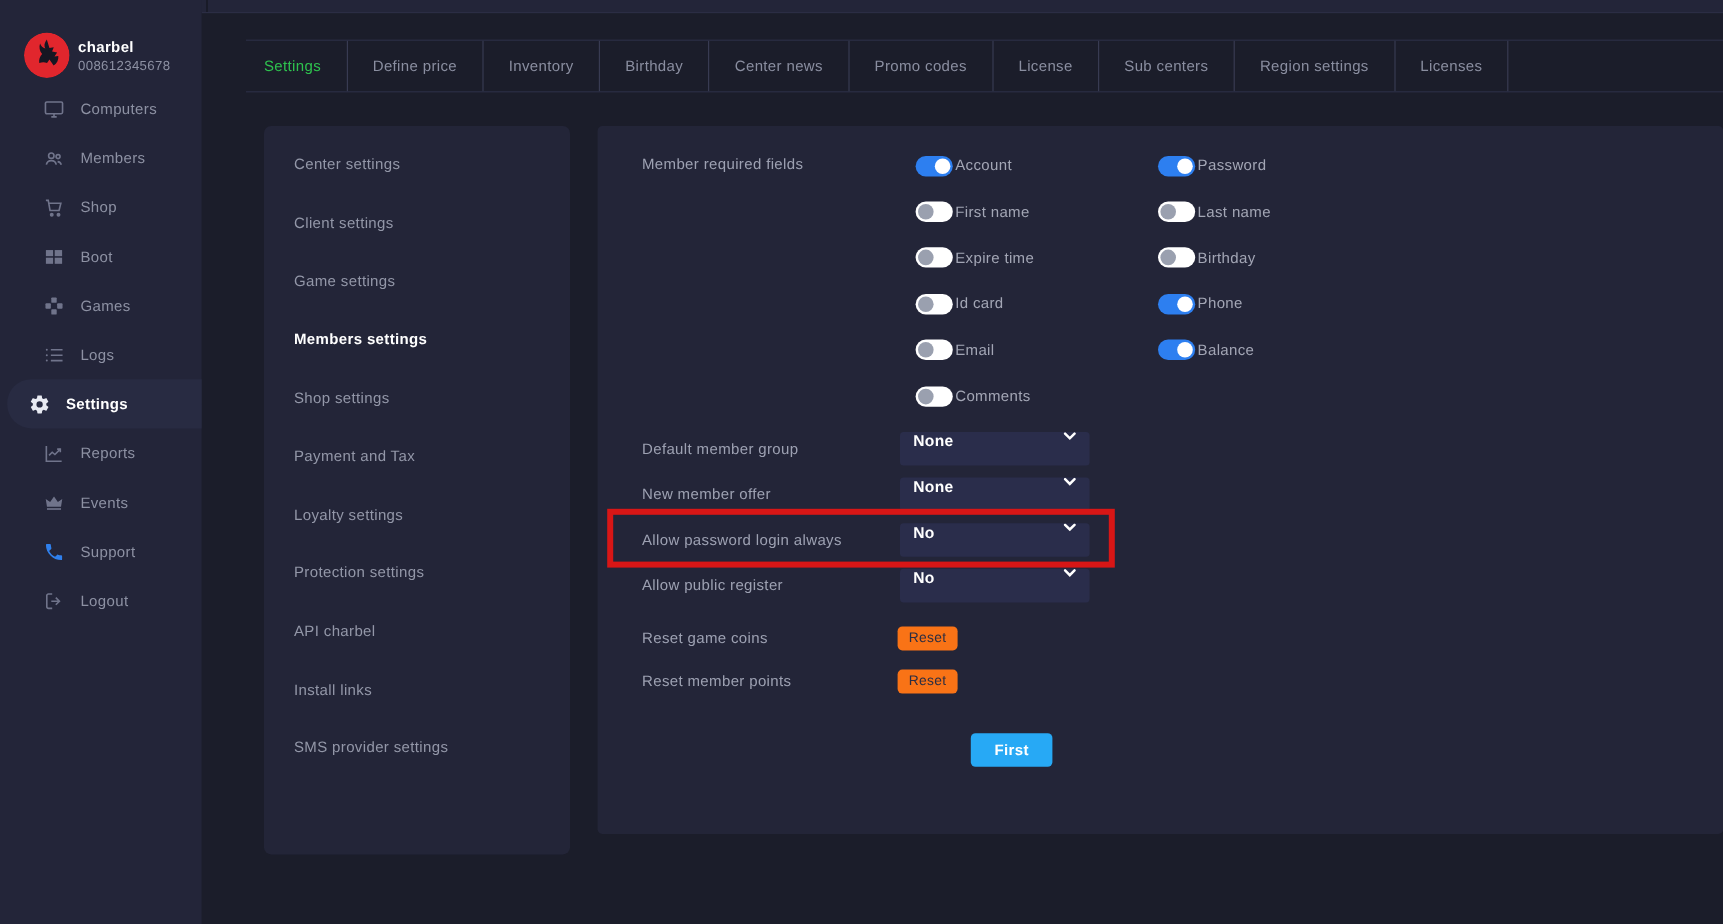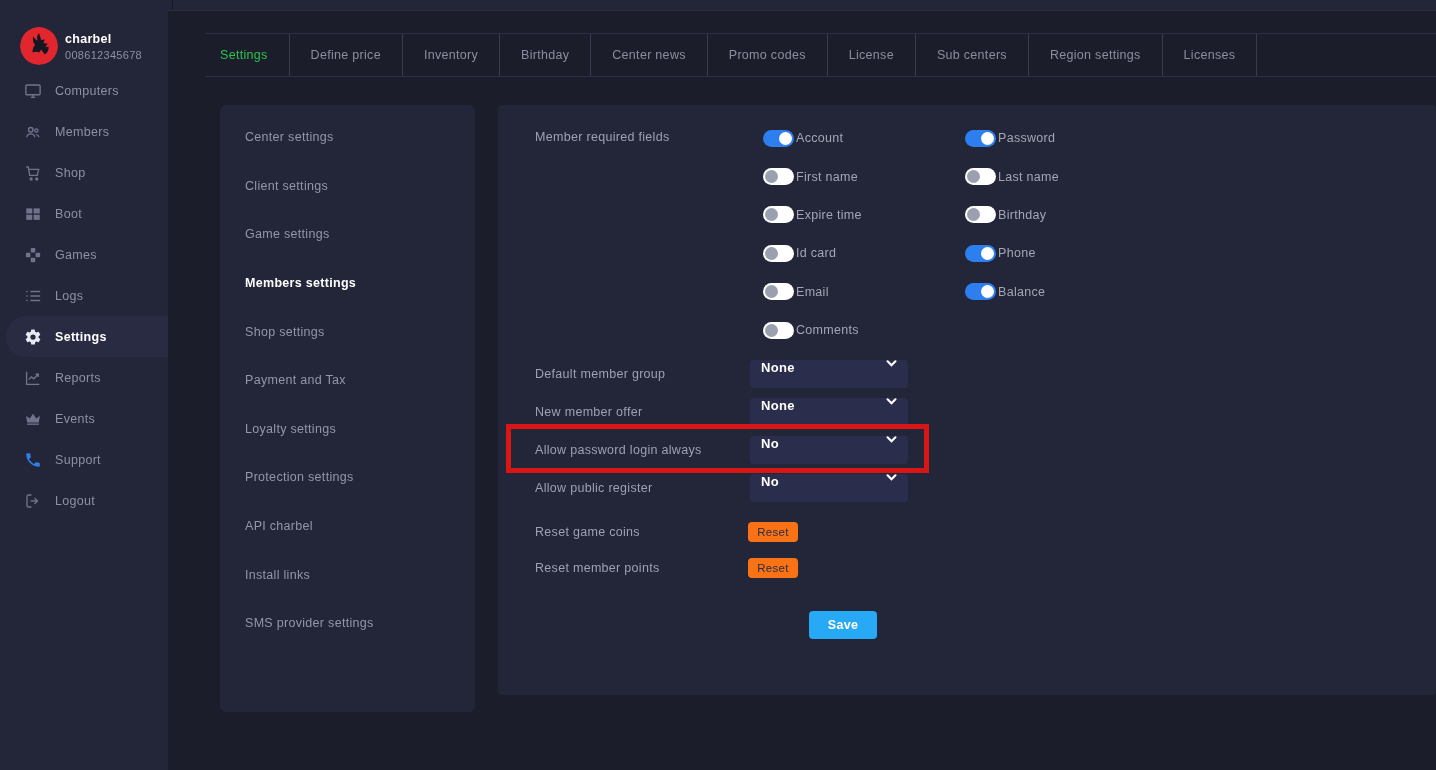--- a/index.html
+++ b/index.html
@@ -20,21 +20,21 @@
   
   .sidebar { position:absolute; left:0; top:0; width:168px; height:770px; background:#232539; z-index:2; }
   .profile { position:absolute; left:20px; top:27px; display:flex; align-items:center; gap:7px; }
   .avatar { width:38px; height:38px; border-radius:50%; flex:none; }
   .pname { font-size:12.5px; font-weight:bold; color:#ffffff; }
   .pphone { font-size:11px; color:#8d91a3; margin-top:3px; }
 
   .side-menu { position:absolute; left:0; top:70px; width:168px; }
   .side-item {
     height:41px; display:flex; align-items:center; gap:13px;
-    padding-left:24px; color:#8d91a3; font-size:12.5px; cursor:pointer;
+    padding-left:36px; color:#8d91a3; font-size:12.5px; cursor:pointer;
   }
   .side-item .sicon { width:18px; height:18px; flex:none; display:flex; align-items:center; justify-content:center; color:#70748b; }
   .side-item.active {
     background:#282b42; border-radius:20px 0 0 20px; margin-left:6px; padding-left:18px;
     color:#ffffff; font-weight:bold;
   }
   .side-item.active .sicon { color:#e8eaf2; }
   .sicon.blue { color:#2f80ed !important; }
   .sicon svg { width:18px; height:18px; }
 
@@ -380,16 +380,16 @@
   <div class="rrow" style="top:417px">
     <span class="flabel">Reset game coins</span>
     <button class="btn-reset">Reset</button>
   </div>
 
   <div class="rrow" style="top:453px">
     <span class="flabel">Reset member points</span>
     <button class="btn-reset">Reset</button>
   </div>
 
-  <button class="btn-save">Save</button>
+  <button class="btn-save">First</button>
 
   <div class="annotation"></div>
 </section>
 
 </body></html>

